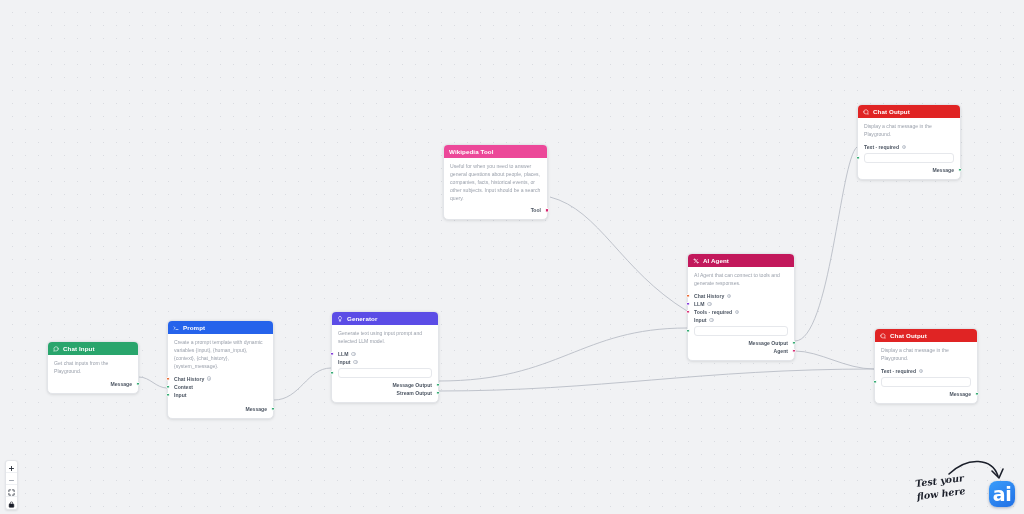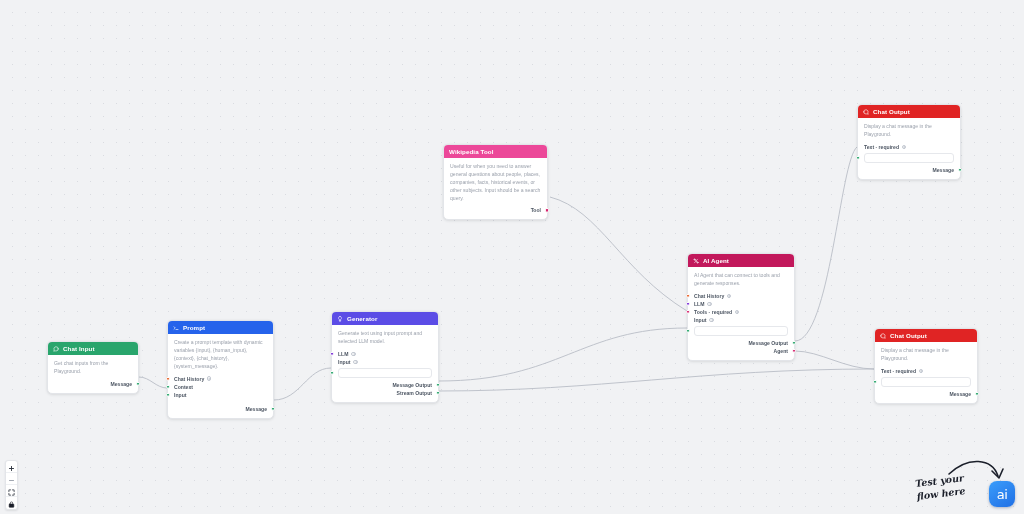--- a/index.html
+++ b/index.html
@@ -129,22 +129,22 @@
     right: 1px; bottom: 1px;
     width: 26px; height: 26px;
     border-radius: 8px;
     background: linear-gradient(145deg, #3b9dfb 0%, #1f6fe5 100%);
     display: flex; align-items: center; justify-content: center;
     box-shadow: 0 1px 3px rgba(20,40,90,0.32);
     cursor: pointer;
   }
   #ai-btn span {
     color: #ffffff;
-    font-size: 13px;
-    font-weight: normal;
+    font-size: 19px;
+    font-weight: bold;
     font-family: "DejaVu Sans", sans-serif;
     letter-spacing: -0.5px;
   }
 </style>
 </head>
 <body>
 
 <div id="canvas">
 
   <svg id="edges" viewBox="0 0 1024 514">

